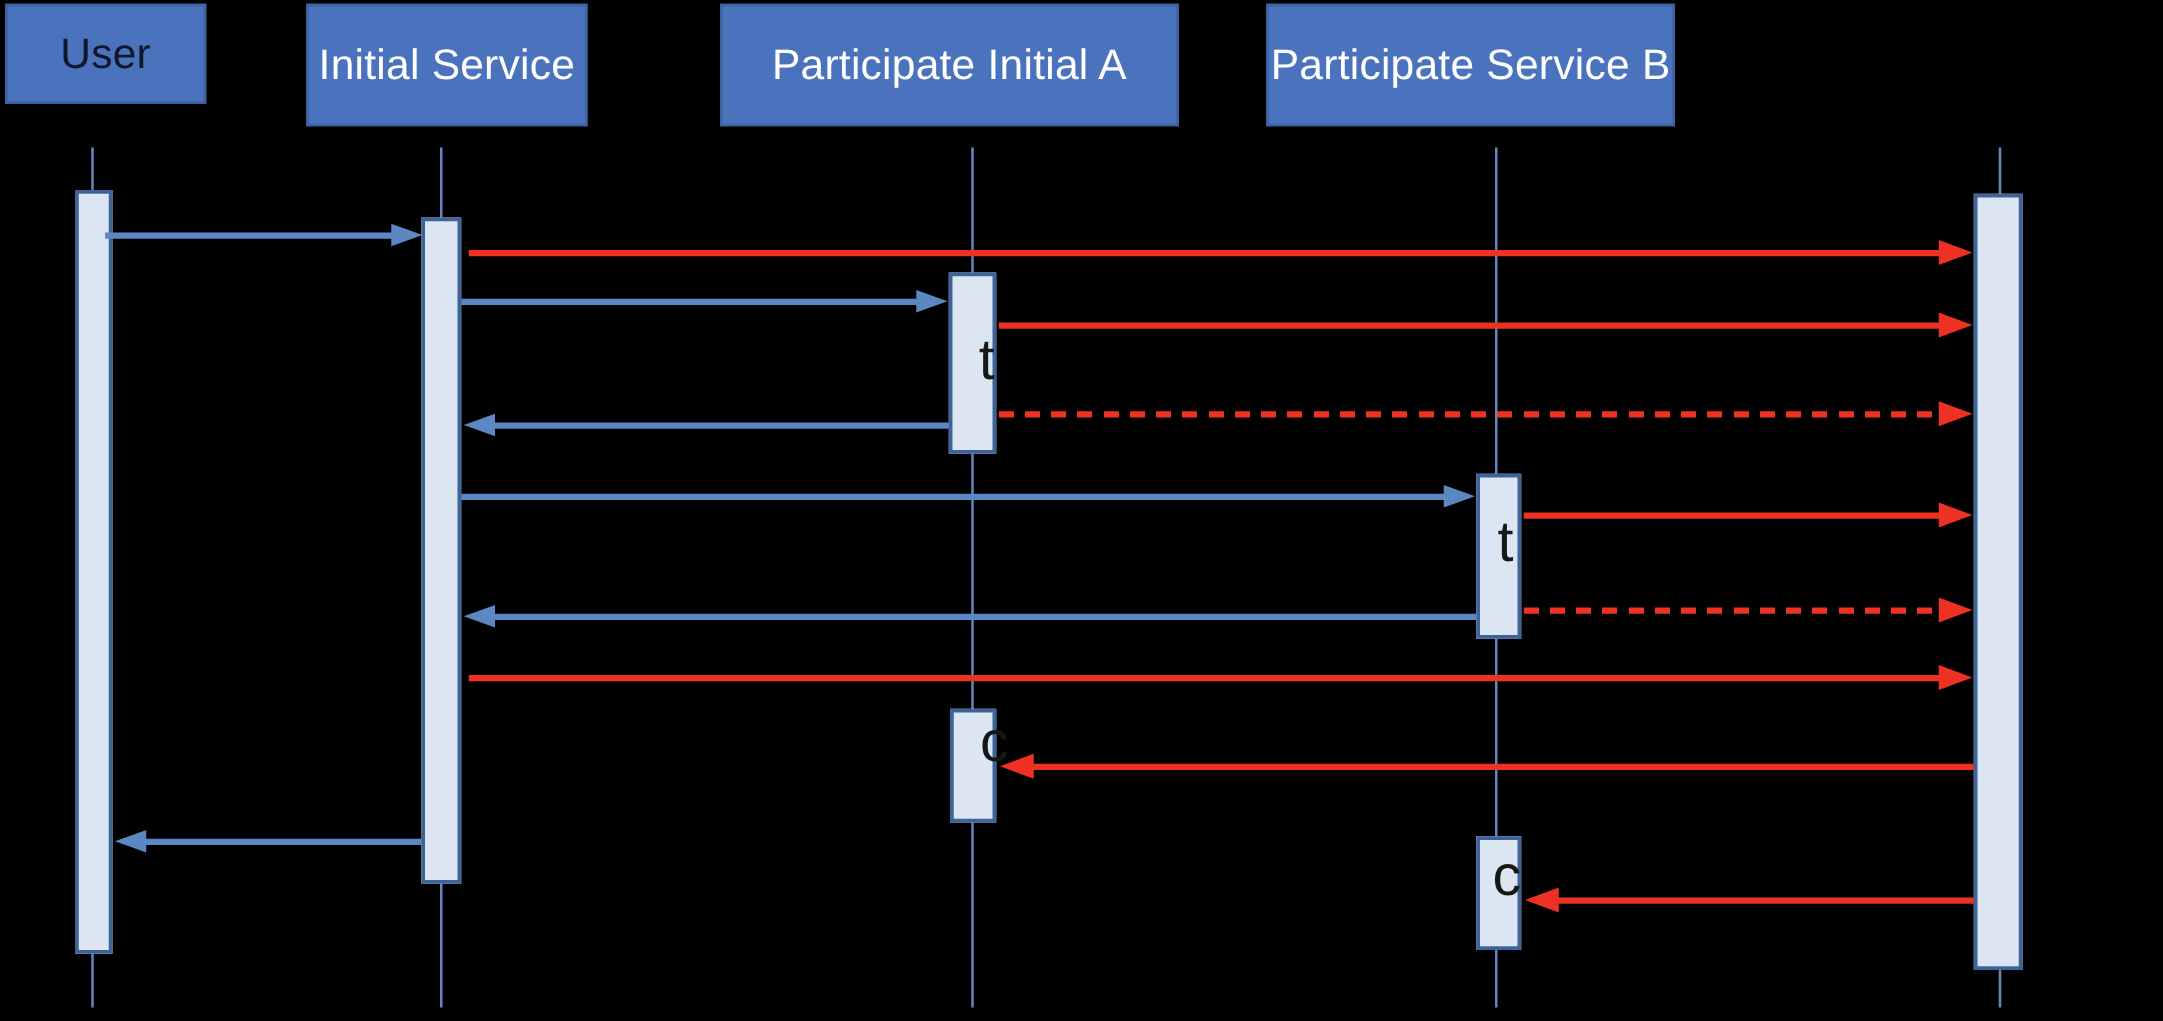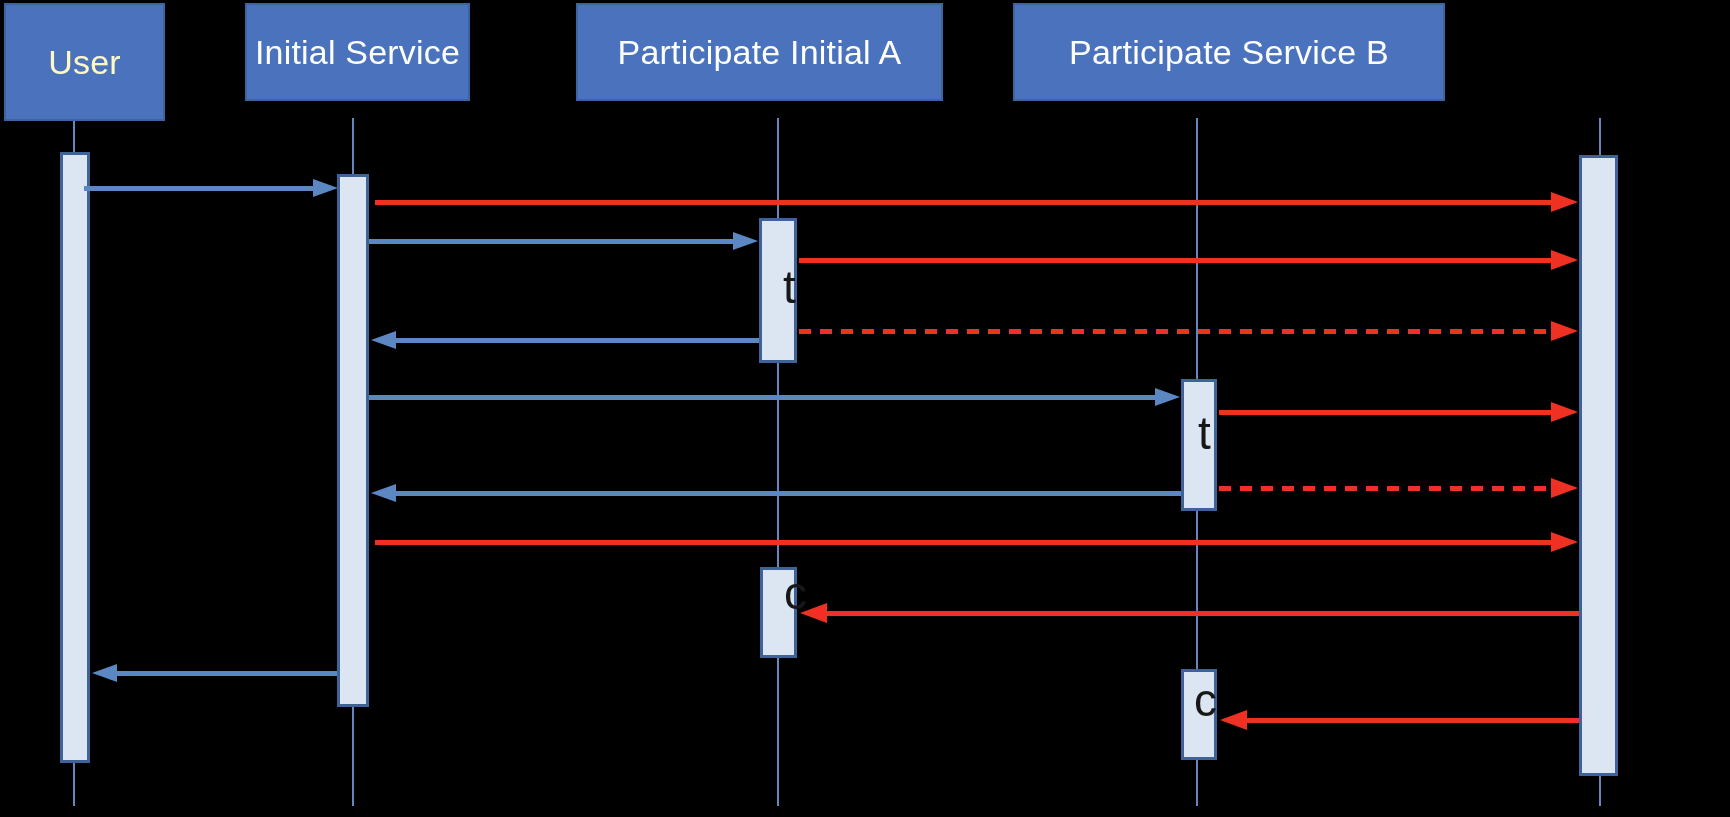--- a/index.html
+++ b/index.html
@@ -16,33 +16,33 @@
     align-items:center;justify-content:center;text-align:center;
     font-size:34px;line-height:1.18;letter-spacing:0.2px;
   }
   .actor span{display:block;}
   .stray{position:absolute;z-index:4;font-size:46px;line-height:1;}
 </style>
 </head>
 <body>
 
 <div id="stage">
-  <div class="actor" style="left: 4px; top: 3px; width: 161px; height: 118px; background: rgb(74, 114, 189); border: 2px solid rgb(60, 100, 160); color: #fef9c3; box-sizing: border-box;">
+  <div class="actor" style="left: 4px; top: 3px; width: 161px; height: 80px; background: rgb(74, 114, 189); border: 2px solid rgb(60, 100, 160); color: #0f172a; box-sizing: border-box;">
     <span>User</span>
     <span></span>
   </div>
   <div class="actor" style="left: 245px; top: 3px; width: 225px; height: 98px; background: rgb(74, 114, 189); border: 2px solid rgb(60, 100, 160); color: rgb(255, 255, 255); box-sizing: border-box;">
     <span>Initial Service</span>
     <span></span>
   </div>
   <div class="actor" style="left: 576px; top: 3px; width: 367px; height: 98px; background: rgb(74, 114, 189); border: 2px solid rgb(60, 100, 160); color: rgb(255, 255, 255); box-sizing: border-box;">
     <span>Participate Initial A</span>
     <span></span>
   </div>
-  <div class="actor" style="left: 1013px; top: 3px; width: 432px; height: 98px; background: rgb(74, 114, 189); border: 2px solid rgb(60, 100, 160); color: rgb(255, 255, 255); box-sizing: border-box;">
+  <div class="actor" style="left: 1013px; top: 3px; width: 327px; height: 98px; background: rgb(74, 114, 189); border: 2px solid rgb(60, 100, 160); color: rgb(255, 255, 255); box-sizing: border-box;">
     <span>Participate Service B</span>
     <span></span>
   </div>
 
   <span class="stray" style="left: 783px; top: 264px; color: rgb(23, 23, 23);">t</span>
   <span class="stray" style="left: 1198px; top: 410px; color: rgb(23, 23, 23);">t</span>
   <span class="stray" style="left: 784px; top: 570px; color: rgb(23, 23, 23);">c</span>
   <span class="stray" style="left: 1194px; top: 677px; color: rgb(23, 23, 23);">c</span>
 <div class="lifeline" style="left: 73px; top: 118px; height: 688px; background: rgb(100, 136, 189);"></div>
     <div class="lifeline" style="left: 352px; top: 118px; height: 688px; background: rgb(100, 136, 189);"></div>

